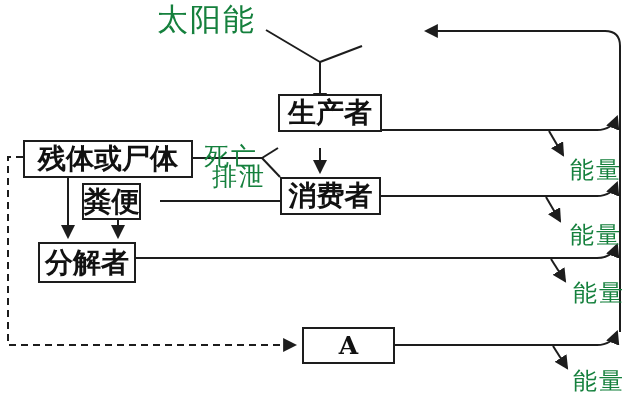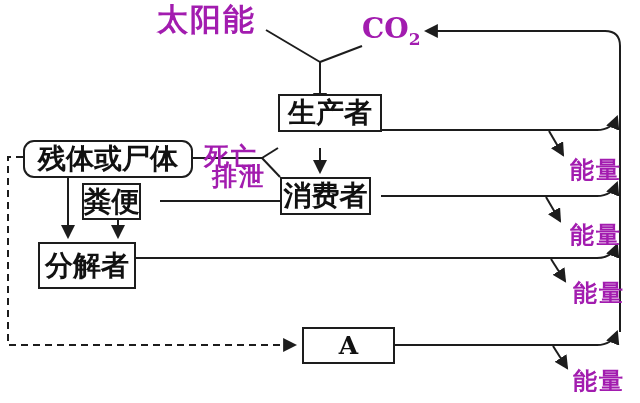--- a/index.html
+++ b/index.html
@@ -30,32 +30,32 @@
     align-items: center;
     justify-content: center;
     font-weight: bold;
     color: #111111;
     white-space: nowrap;
     z-index: 2;
     line-height: 1;
   }
   .float-label {
     position: absolute;
-    font-weight: bold;
-    color: #a21caf;
+    font-weight: normal;
+    color: #15803d;
     white-space: nowrap;
     z-index: 2;
     line-height: 1;
   }
   
-  #box-remains     { left: 23px;  top: 140px; width: 170px; height: 38px; font-size: 28px; border-radius: 11px; }
+  #box-remains     { left: 23px;  top: 140px; width: 170px; height: 38px; font-size: 28px; }
   #box-feces       { left: 82px;  top: 183px; width: 59px;  height: 37px; font-size: 28px; }
-  #box-decomposer  { left: 38px;  top: 242px; width: 98px;  height: 47px; font-size: 28px; }
+  #box-decomposer  { left: 38px;  top: 242px; width: 98px;  height: 41px; font-size: 28px; }
   #box-producer    { left: 278px; top: 94px; width: 104px; height: 38px; font-size: 28px; }
-  #box-consumer    { left: 280px; top: 177px; width: 91px; height: 38px; font-size: 28px; }
+  #box-consumer    { left: 280px; top: 177px; width: 101px; height: 38px; font-size: 28px; }
   #box-a           { left: 302px; top: 327px; width: 93px;  height: 37px; font-size: 25px; }
   
   #lbl-solar       { left: 157px; top: 4px;   font-size: 31px; letter-spacing: 2px; }
   #lbl-co2         { left: 362px; top: 15px;  font-size: 28px; }
   #lbl-co2 sub     { font-size: 17px; }
   #lbl-death       { left: 204px; top: 144px; font-size: 25px; letter-spacing: 2px; }
   #lbl-excretion   { left: 204px; top: 164px; font-size: 25px; letter-spacing: 2px; margin-left: 8px; }
   .energy-label    { font-size: 24px; letter-spacing: 2px; margin-left: 33px; }
   #lbl-energy-1    { left: 537px; top: 158px; }
   #lbl-energy-2    { left: 537px; top: 223px; }
@@ -107,21 +107,20 @@
   </svg>
 
   <div class="node-box" id="box-remains">残体或尸体</div>
   <div class="node-box" id="box-feces">粪便</div>
   <div class="node-box" id="box-decomposer">分解者</div>
   <div class="node-box" id="box-producer">生产者</div>
   <div class="node-box" id="box-consumer">消费者</div>
   <div class="node-box" id="box-a">A</div>
 
   <div class="float-label" id="lbl-solar">太阳能</div>
-  <div class="float-label" id="lbl-co2"><span>CO</span><sub>2</sub></div>
   <div class="float-label" id="lbl-death">死亡</div>
   <div class="float-label" id="lbl-excretion">排泄</div>
   <div class="float-label energy-label" id="lbl-energy-1">能量</div>
   <div class="float-label energy-label" id="lbl-energy-2">能量</div>
   <div class="float-label energy-label" id="lbl-energy-3">能量</div>
   <div class="float-label energy-label" id="lbl-energy-4">能量</div>
 
 </div>
 
 </body></html>

